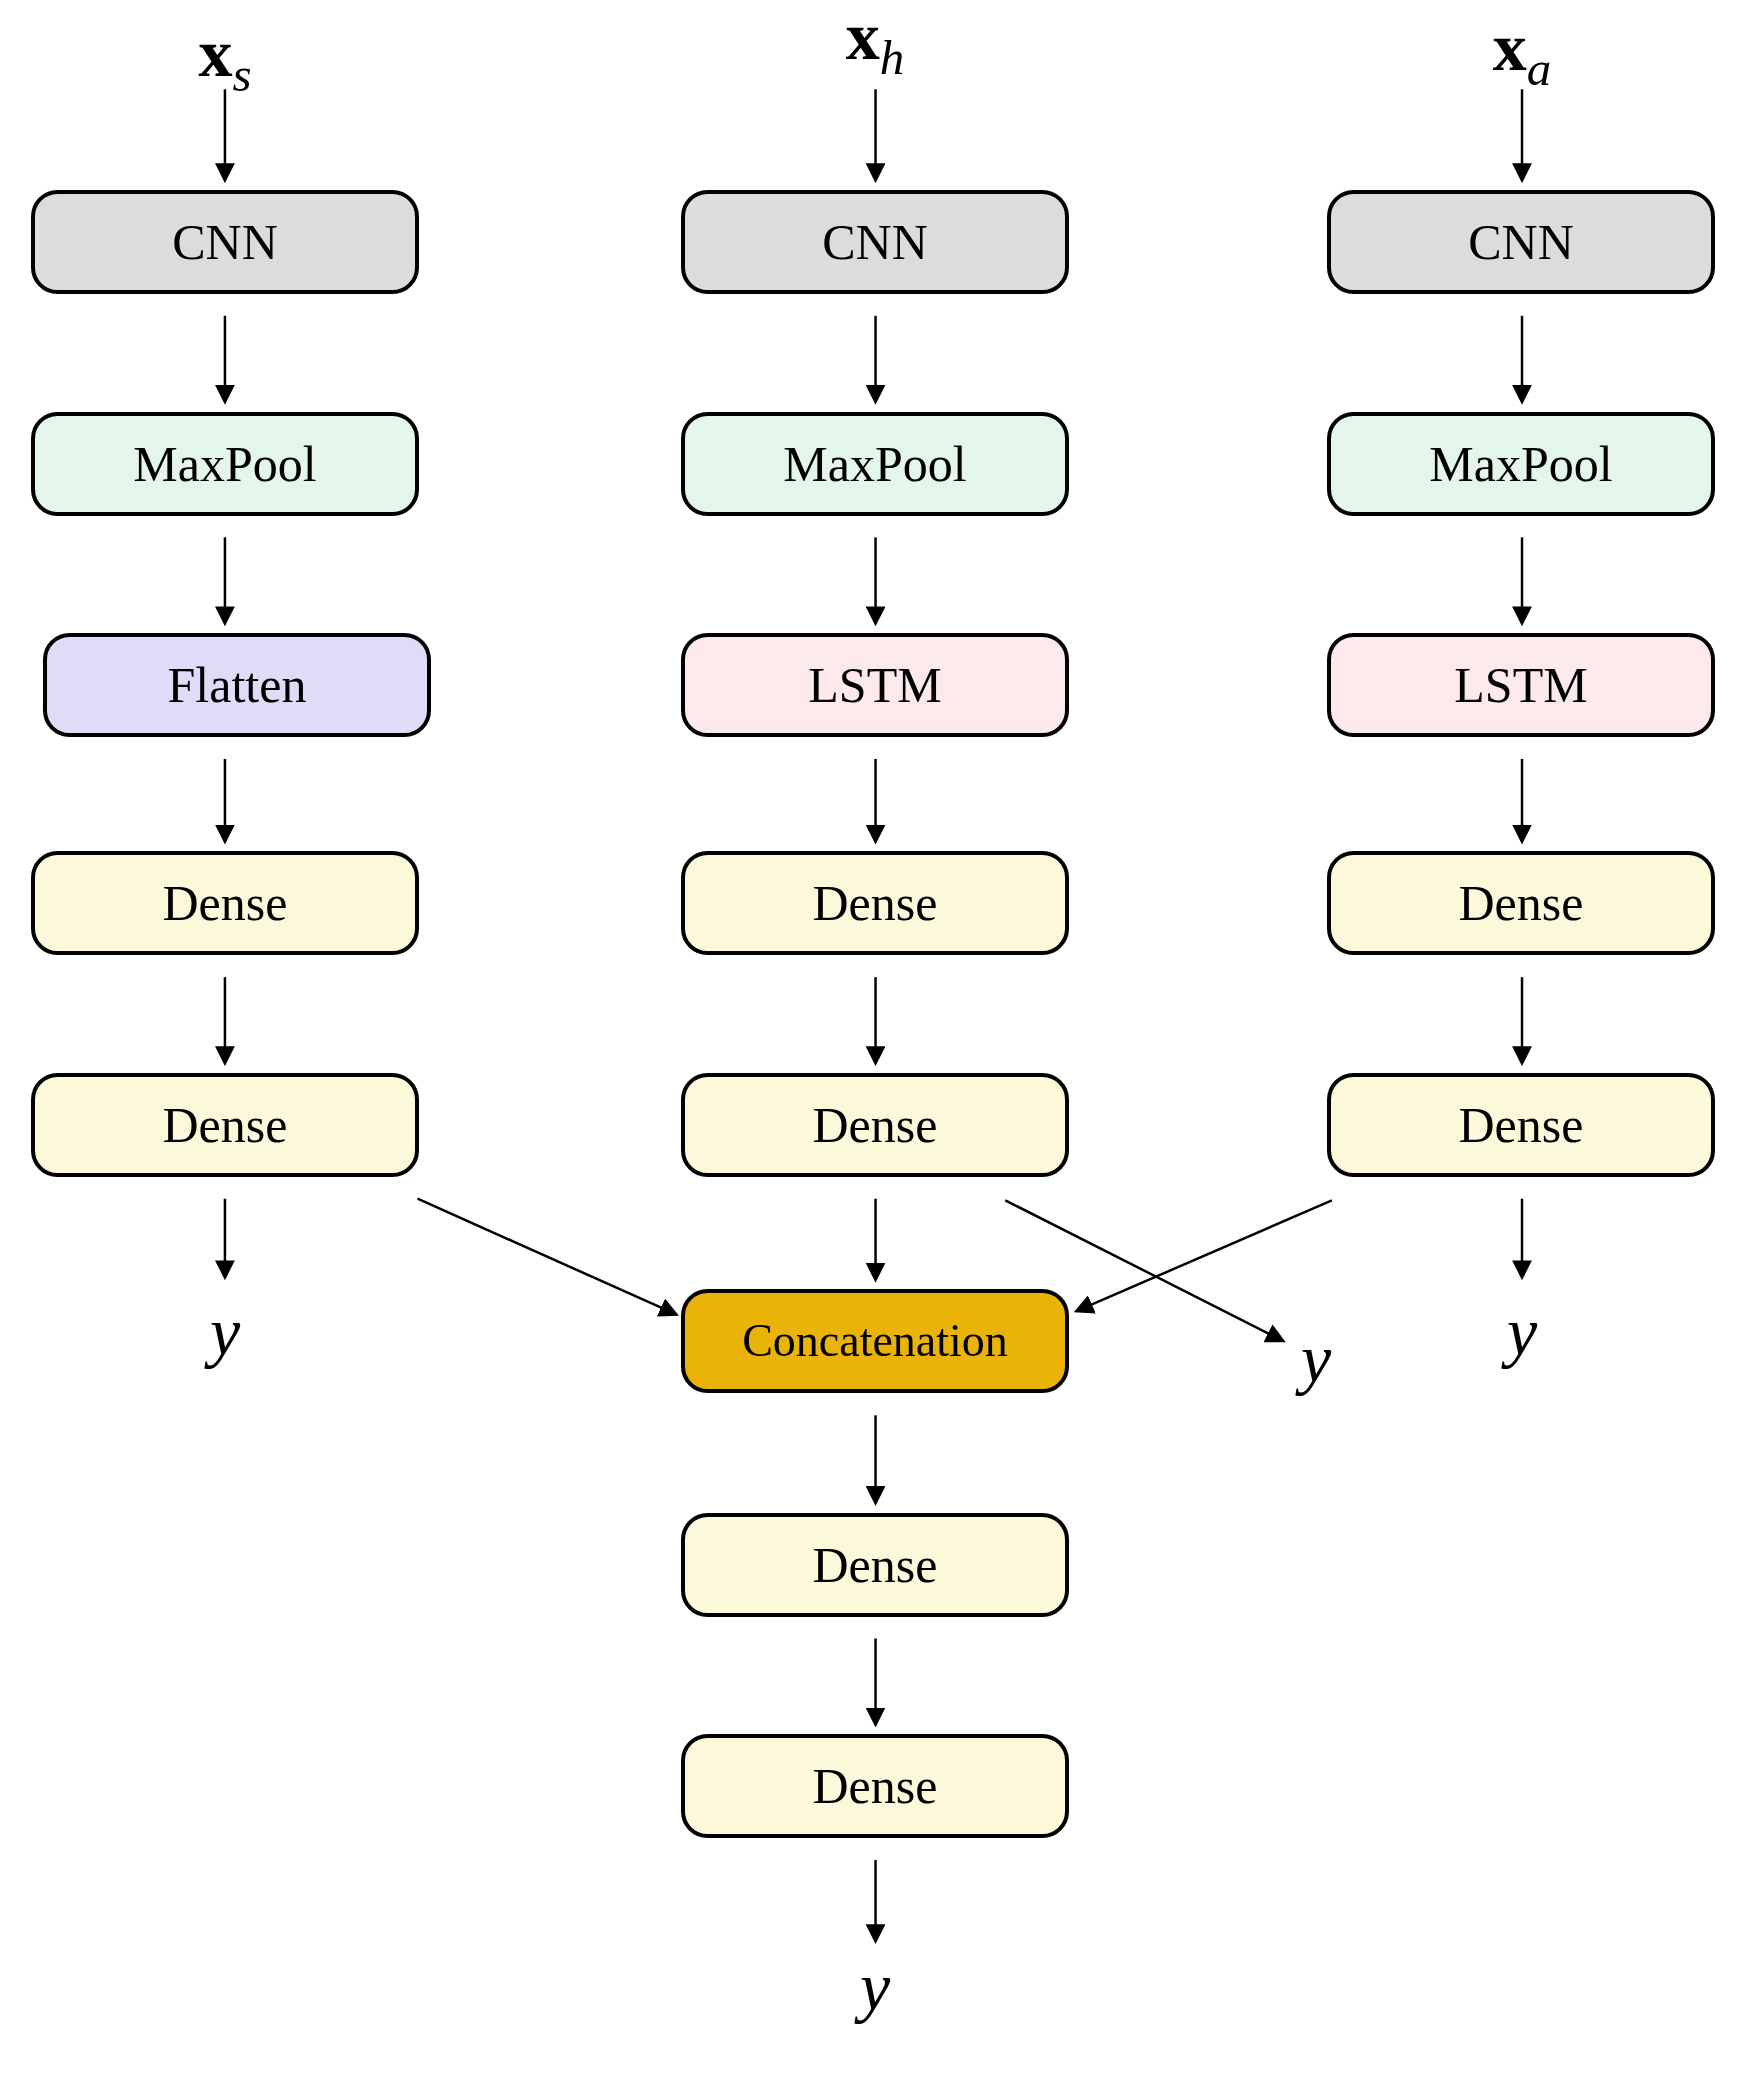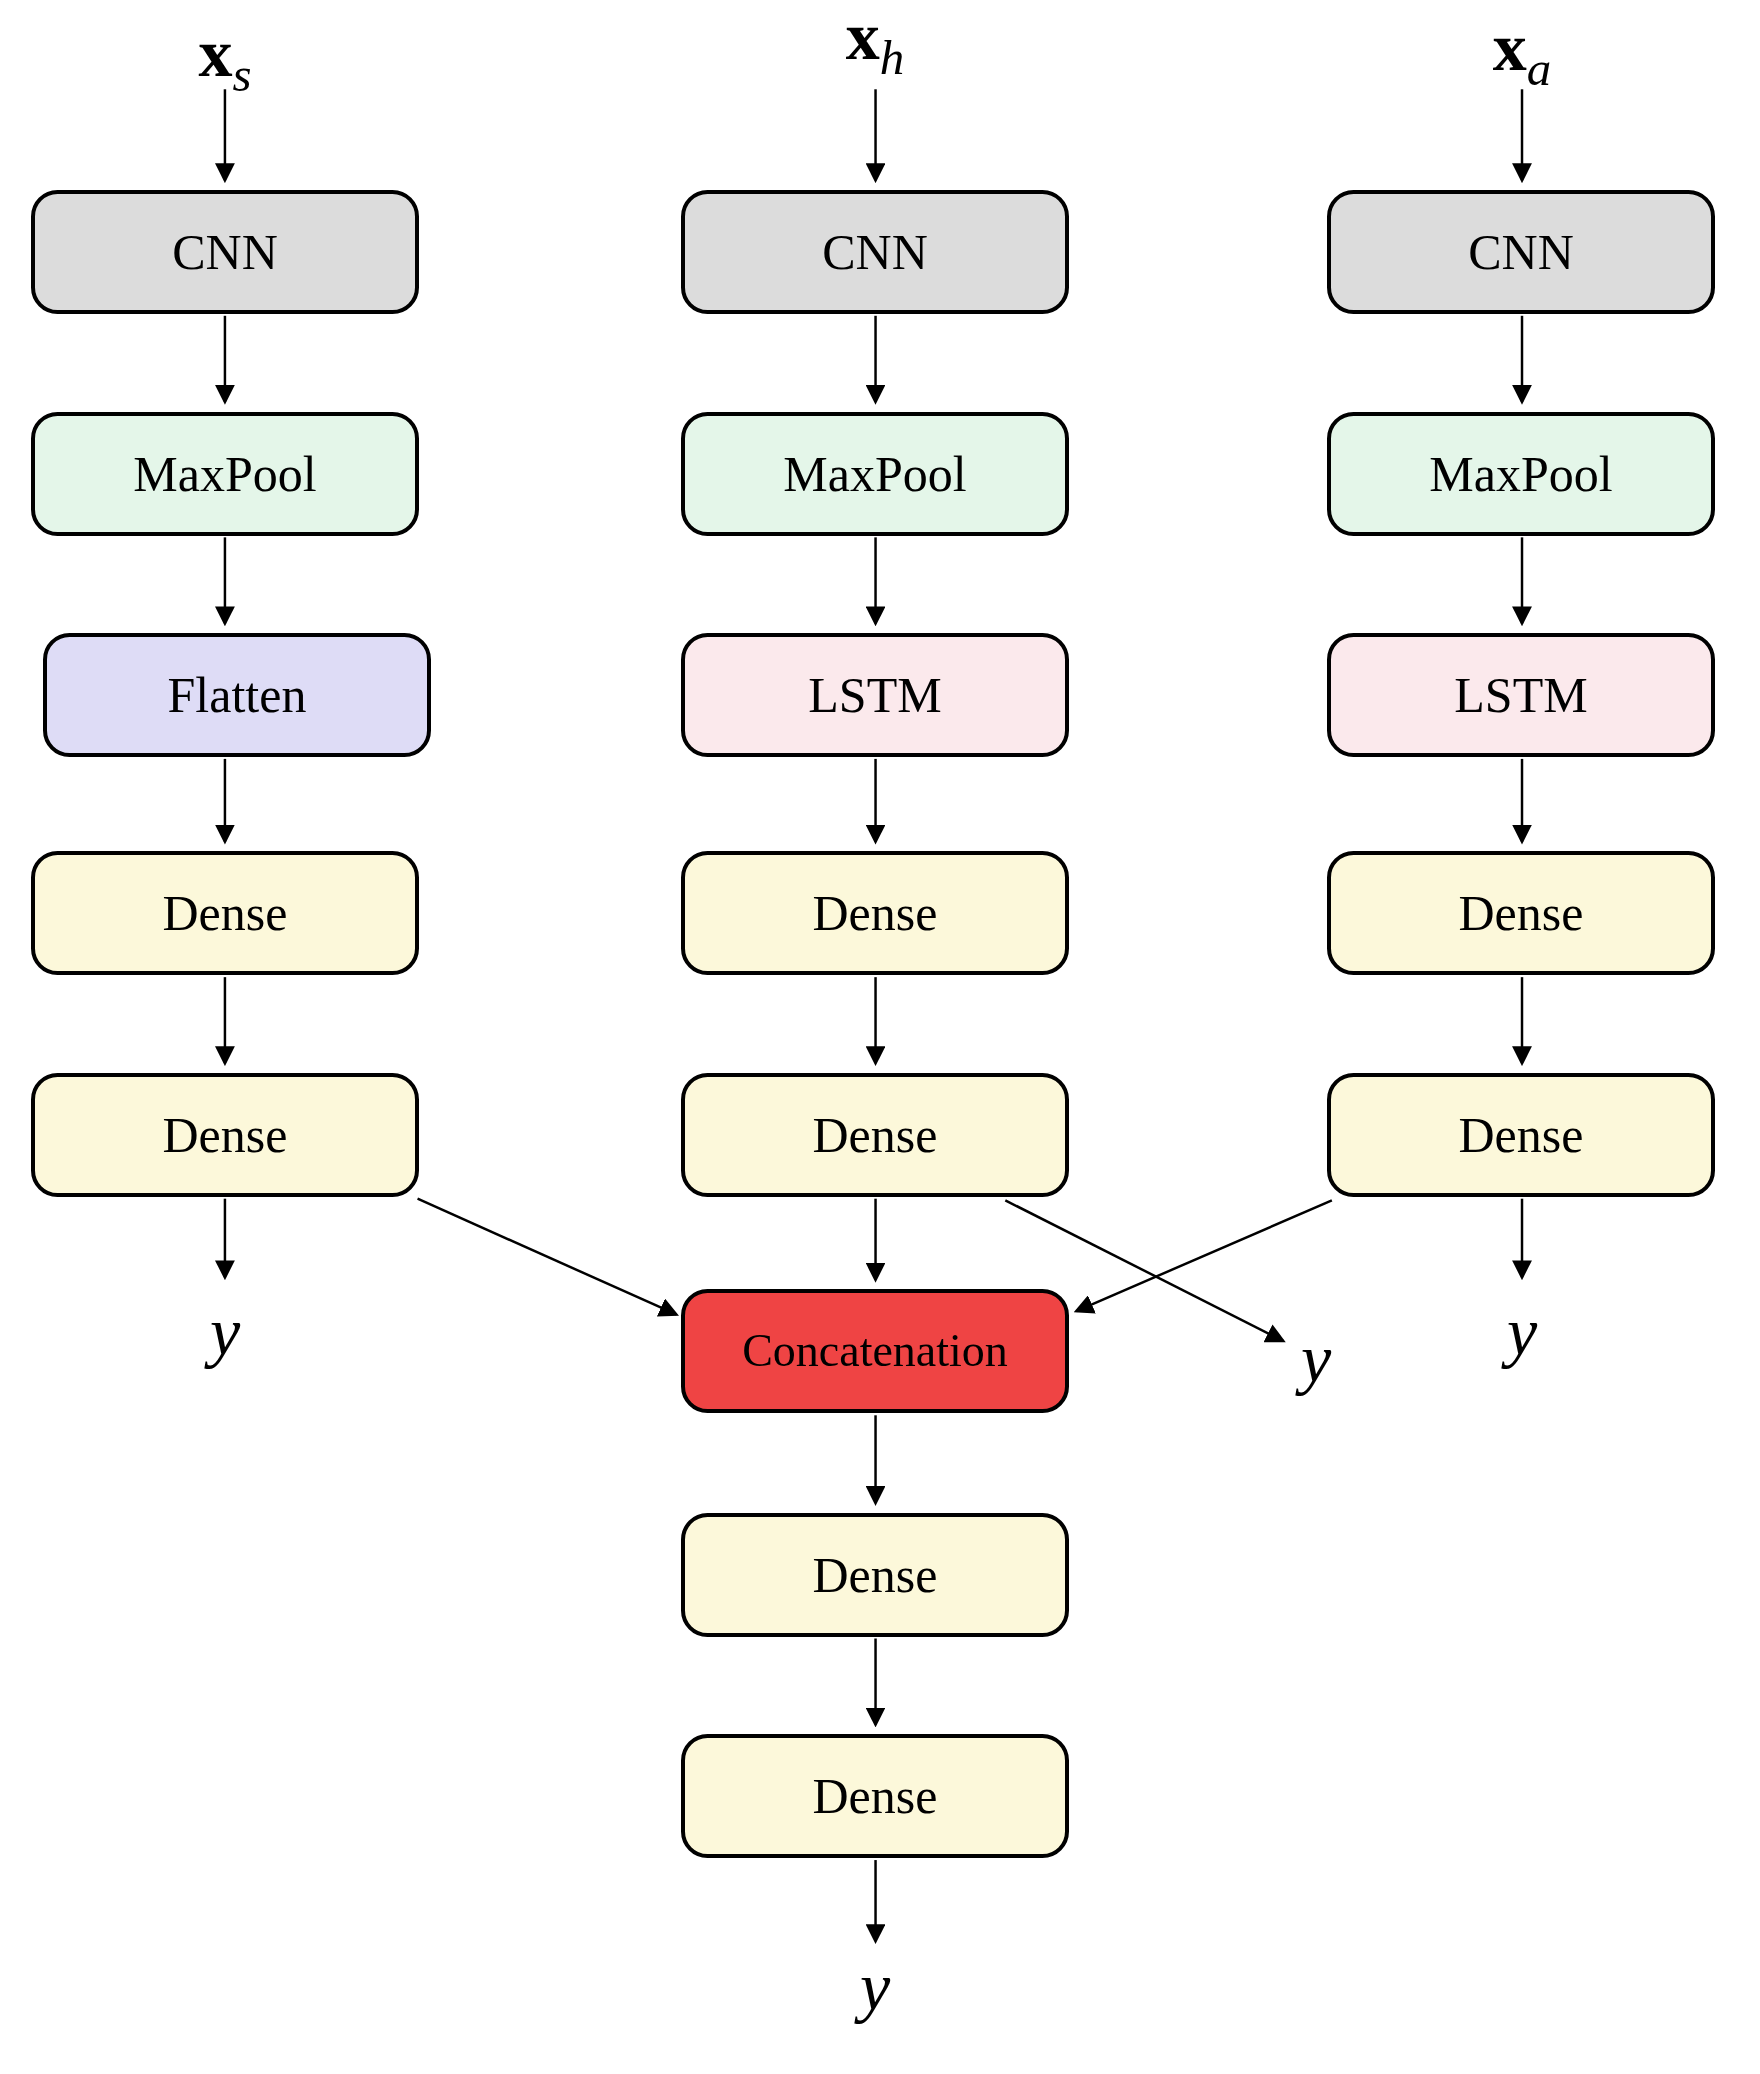--- a/index.html
+++ b/index.html
@@ -19,21 +19,21 @@
   #arrows {
     position: absolute;
     left: 0; top: 0;
     width: 1761px;
     height: 2075px;
     pointer-events: none;
   }
   .box {
     position: absolute;
     width: 388px;
-    height: 124px;
+    height: 104px;
     box-sizing: border-box;
     border: 4.1px solid #000000;
     border-radius: 26.5px;
     display: flex;
     align-items: center;
     justify-content: center;
     font-size: 50px;
     line-height: 1;
     background: #ffffff;
   }
@@ -127,20 +127,20 @@
   <div class="box" style="left: 1327px; top: 190px; background: rgb(220, 220, 220);">CNN</div>
   <div class="box" style="left: 1327px; top: 412px; background: rgb(228, 246, 233);">MaxPool</div>
   <div class="box" style="left: 1327px; top: 633px; background: rgb(251, 233, 236);">LSTM</div>
   <div class="box" style="left: 1327px; top: 851px; background: rgb(252, 248, 218);">Dense</div>
   <div class="box" style="left: 1327px; top: 1073px; background: rgb(252, 248, 218);">Dense</div>
 
   <div class="iolabel out" style="left:225px; top:1332px;">y</div>
   <div class="iolabel out" style="left:1316px; top:1359px;">y</div>
   <div class="iolabel out" style="left:1522px; top:1332px;">y</div>
 
-  <div class="box" style="left: 681px; top: 1289px; font-size: 46px; background: #ef4444;">Concatenation</div>
+  <div class="box" style="left: 681px; top: 1289px; font-size: 46px; background: #eab308;">Concatenation</div>
   <div class="box" style="left: 681px; top: 1513px; background: rgb(252, 248, 218);">Dense</div>
   <div class="box" style="left: 681px; top: 1734px; background: rgb(252, 248, 218);">Dense</div>
 
   <div class="iolabel out" style="left:875px; top:1987px;">y</div>
 
 </div>
 
 
 </body></html>

